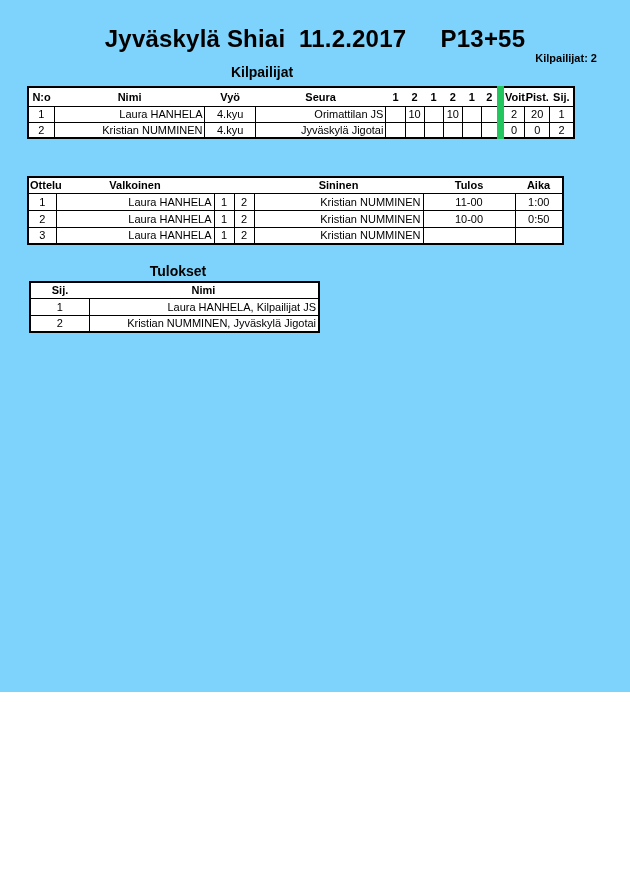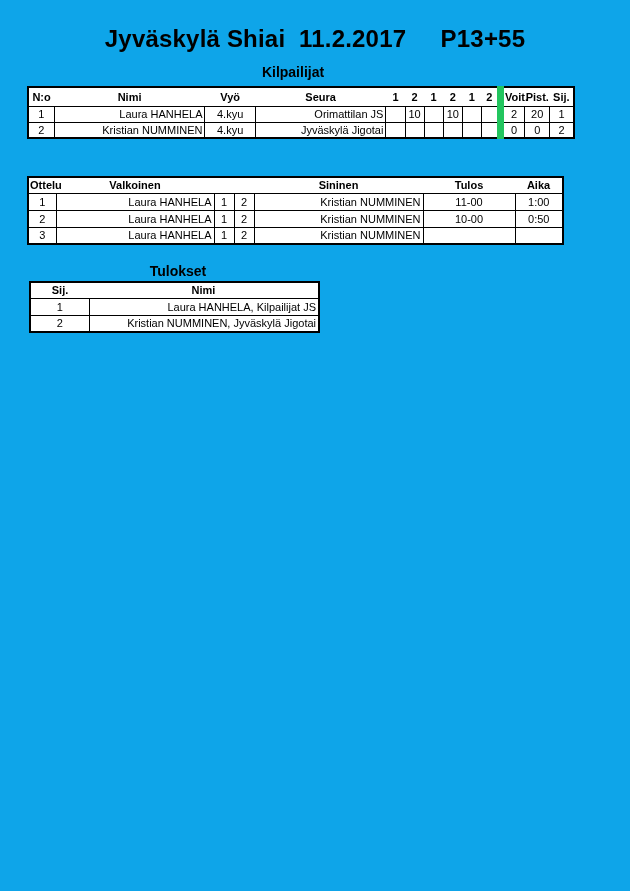--- a/index.html
+++ b/index.html
@@ -4,22 +4,22 @@
 <style>
   * { margin: 0; padding: 0; box-sizing: border-box; }
   html, body { background: #ffffff; }
   body {
     width: 630px; height: 891px;
     font-family: "Liberation Sans", sans-serif;
     color: #000;
   }
   .page {
     position: relative;
-    width: 630px; height: 891px;
-    background: #0ea5e9;
+    width: 630px; height: 692px;
+    background: #7dd3fc;
     overflow: hidden;
   }
   .title {
     position: absolute;
     top: 25px; left: 0; width: 630px;
     text-align: center;
     font-size: 24px;
     font-weight: bold;
     white-space: pre;
     letter-spacing: 0.2px;
@@ -31,21 +31,21 @@
     font-size: 11px;
     font-weight: bold;
   }
   .section-heading {
     position: absolute;
     font-size: 14px;
     font-weight: bold;
     text-align: center;
     white-space: nowrap;
   }
-  #kilpailijat-heading { top: 64px; left: 0; width: 524px; margin-left: 31px; }
+  #kilpailijat-heading { top: 64px; left: 0; width: 524px; }
   #ottelut-heading     { top: 159px; left: 0; width: 554px; }
   #tulokset-heading    { top: 263px; left: 3px; width: 350px; text-align: center; }
 
   table {
     position: absolute;
     border-collapse: collapse;
     table-layout: fixed;
     background: #fff;
     font-size: 11px;
     border: 2px solid #000;
@@ -81,20 +81,21 @@
   .hl { text-align: center; padding-left: 1px; }
   .thick-left { border-left: 7px solid #22c55e; }
 </style>
 </head>
 <body>
 
 <div class="page">
 
   <div class="title">Jyväskylä Shiai  11.2.2017     P13+55</div>
 
+  <div class="competitors-count">Kilpailijat: 2</div>
 
   <div class="section-heading" id="kilpailijat-heading">Kilpailijat</div>
 
   <table id="kilpailijat-table">
     <colgroup>
       <col style="width:26px">
         <col style="width:150px">
         <col style="width:50px">
         <col style="width:130px">
       <col style="width:19px">

